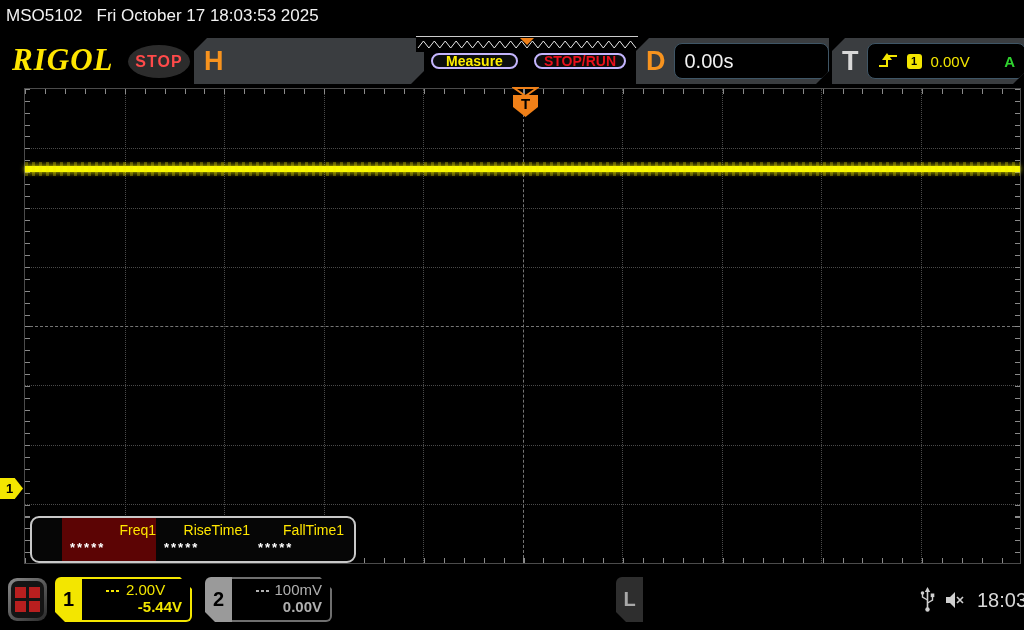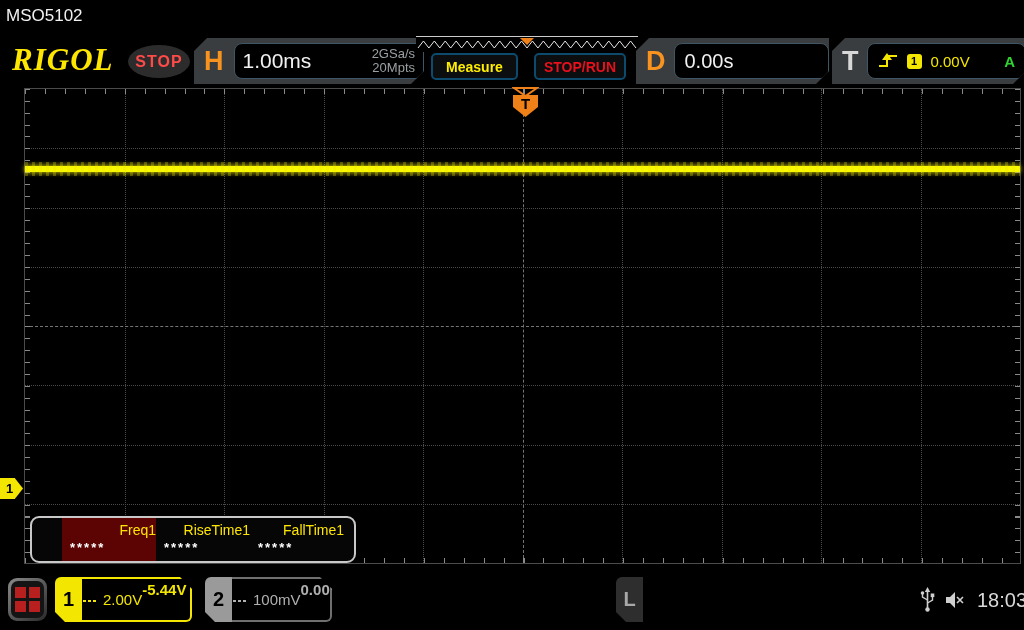--- a/index.html
+++ b/index.html
@@ -23,22 +23,22 @@
     font-weight:bold; font-size:31px; color:#ffe600; letter-spacing:1px; }
   #stop-badge { left:124px; top:13px; width:62px; height:33px; background:#2c2c2c;
     border-radius:50%; display:flex; align-items:center; justify-content:center;
     color:#ff4a4a; font-weight:bold; font-size:16px; letter-spacing:1px; }
   #h-section { left:190px; top:6px; width:230px; height:46px; }
   #h-box { width:192px; margin-left:2px; justify-content:space-between; padding:0 8px; }
   #h-timebase { color:#f2f2f2; font-size:21px; }
   .dim-col { text-align:right; color:#9aa0a3; font-size:13px; line-height:14px; }
   #wave-strip { left:412px; top:4px; width:222px; height:16px; background:#000;
     border-top:1px solid #cccccc; }
-  .flat-btn { position:absolute; top:21px; height:27px; background:#0b0d0e;
-    border:2px solid #0c4a6e; border-radius:5px; display:flex; align-items:center;
+  .flat-btn { position:absolute; top:21px; height:16px; background:#0b0d0e;
+    border:2px solid #c4b5fd; border-radius:10px; display:flex; align-items:center;
     justify-content:center; font-weight:bold; font-size:14px; cursor:pointer; }
   #measure-btn { left:427px; width:87px; color:#ffee00; }
   #stoprun-btn { left:530px; width:92px; color:#e8101c; }
   #d-section { left:632px; top:6px; width:193px; height:46px; }
   #d-box { width:174px; padding:0 10px; color:#f2f2f2; font-size:20px; }
   #t-section { left:828px; top:6px; width:194px; height:46px; }
   #t-box { width:164px; margin-left:0; padding:0 10px; gap:9px; }
   #trig-src-badge { background:#f3e600; color:#000; font-weight:bold; font-size:11px;
     width:15px; height:15px; border-radius:3px; display:flex; align-items:center; justify-content:center; }
   #trig-level { color:#f3e600; font-size:15px; }
@@ -87,21 +87,21 @@
   #menu-btn { position:absolute; left:8px; top:8px; width:39px; height:43px; border-radius:9px;
     background:linear-gradient(135deg,#8a8a8a,#2a2a2a); padding:3px; cursor:pointer; }
   #menu-btn .inner { width:100%; height:100%; border-radius:7px; background:#141414;
     display:grid; grid-template-columns:11px 11px; grid-template-rows:11px 11px; gap:3px;
     align-content:center; justify-content:center; }
   #menu-btn .sq { background:#b81f1f; }
   .ch-ctrl { position:absolute; top:7px; height:45px; display:flex; }
   .ch-tab { width:27px; display:flex; align-items:center; justify-content:center;
     font-weight:bold; font-size:20px; color:#000; border-radius:6px 0 0 6px;
     clip-path:polygon(0 0,100% 0,100% 100%,10px 100%,0 calc(100% - 10px)); }
-  .ch-box { display:flex; flex-direction:row; justify-content:flex-start; padding:2px 8px 2px 1px;
+  .ch-box { display:flex; flex-direction:column; justify-content:flex-start; padding:2px 8px 2px 24px;
     background:#000; font-size:15px; border-radius:0 6px 6px 0;
     clip-path:polygon(0 0,calc(100% - 12px) 0,100% 12px,100% 100%,0 100%); }
   .ch-line1 { display:flex; align-items:center; gap:5px; }
   .ch-line2 { text-align:right;font-weight:bold; }
   #ch1-ctrl { left:55px; width:137px; }
   #ch1-ctrl .ch-tab { background:#f3e600; }
   #ch1-ctrl .ch-box { border:2px solid #f3e600; border-left:none; color:#f3e600; width:110px; }
   #ch2-ctrl { left:205px; width:127px; }
   #ch2-ctrl .ch-tab { background:#9a9a9a; }
   #ch2-ctrl .ch-box { border:2px solid #6f6f6f; border-left:none; color:#b0b0b0; width:100px; }
@@ -115,35 +115,29 @@
   .coupling { display:inline-block; width:15px; }
   .coupling .solid { height:2px; background:currentColor; }
   .coupling .dots { margin-top:2px; height:2px;
     background:repeating-linear-gradient(90deg,currentColor 0 3px,transparent 3px 5px); }
 </style>
 </head>
 <body>
 
 <div id="titlebar">
   <span>MSO5102</span>
+  <span>Fri October 17 18:03:53 2025</span>
 </div>
 
 <div id="toolbar">
   <div id="rigol-logo" class="abs">RIGOL</div>
   <div id="stop-badge" class="abs">STOP</div>
 
   <div id="h-section" class="section">
     <span class="sec-label lbl-orange">H</span>
-    <div id="h-box" class="inner-box">
-      <span id="h-timebase">1.00ms</span>
-      <span class="dim-col">
-        <span>2GSa/s</span><br>
-        <span>20Mpts</span>
-      </span>
-    </div>
   </div>
 
   <div id="wave-strip" class="abs">
     <svg width="222" height="15">
       <polyline id="zigzag-line" fill="none" stroke="#e8e8e8" stroke-width="1" points="2,11 7.45,4 12.9,11 18.35,4 23.8,11 29.25,4 34.7,11 40.15,4 45.6,11 51.050000000000004,4 56.5,11 61.95,4 67.4,11 72.85000000000001,4 78.3,11 83.75,4 89.2,11 94.65,4 100.10000000000001,11 105.55,4 111,11 116.45,4 121.9,11 127.35000000000001,4 132.8,11 138.25,4 143.70000000000002,11 149.15,4 154.6,11 160.05,4 165.5,11 170.95000000000002,4 176.4,11 181.85,4 187.3,11 192.75,4 198.20000000000002,11 203.65,4 209.1,11 214.55,4 220,11"></polyline>
       <polygon points="104,1 118,1 111,8" fill="#f08018"></polygon>
     </svg>
   </div>
 
   <div id="measure-btn" class="flat-btn">Measure</div>

